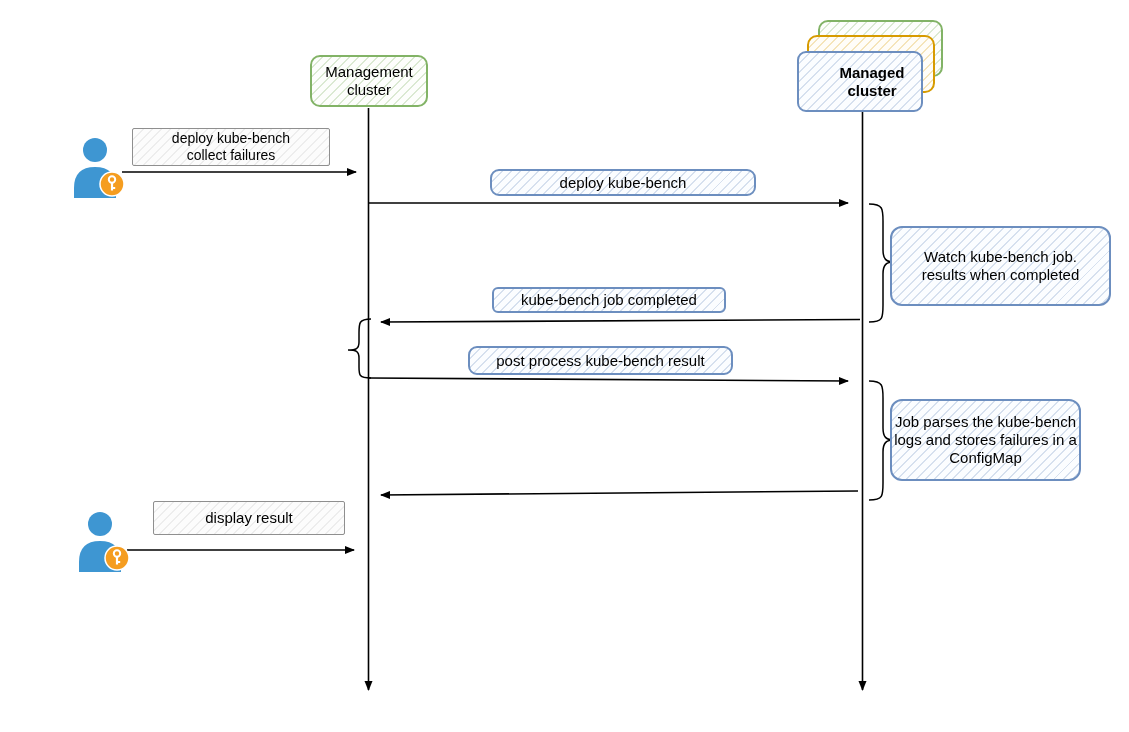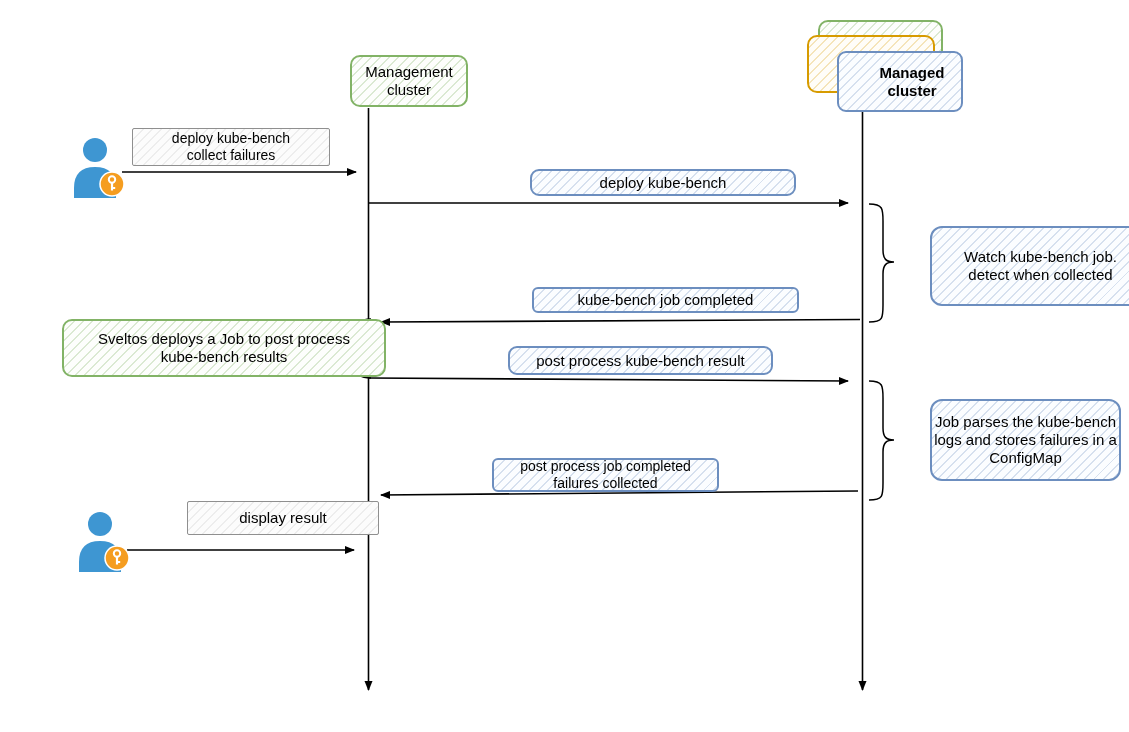--- a/index.html
+++ b/index.html
@@ -23,21 +23,21 @@
   }
   .blue{
     border:2px solid #6c8ebf;border-radius:9px;
     background:repeating-linear-gradient(135deg,rgba(108,142,191,.26) 0 1.4px,rgba(255,255,255,0) 1.4px 6.5px),#fbfdff;
   }
   .grey{
     border:1.5px solid #8f8f8f;border-radius:2px;
     background:repeating-linear-gradient(135deg,rgba(0,0,0,.06) 0 1.4px,rgba(255,255,255,0) 1.4px 6.5px),#fcfcfc;
   }
   .note{border-radius:12px;}
-  .f15{font-size:15px;margin-left:40px;}
+  .f15{font-size:15px;}
   .f14{font-size:14px;line-height:1.18;}
   .bold{font-weight:bold;}
   .actor{position:absolute;z-index:2;}
 </style>
 </head>
 <body>
 
 <div id="canvas">
 
   <svg id="wires" width="1129" height="732" viewBox="0 0 1129 732">
@@ -86,34 +86,30 @@
     <path d="M6,62 L6,52 Q6,31 27,31 Q48,31 48,52 L48,62 Z" fill="#3e96d2"></path>
     <circle cx="44" cy="48" r="12" fill="#f59d20" stroke="#fff" stroke-width="1.5"></circle>
     <circle cx="44" cy="43.5" r="3.2" fill="none" stroke="#fff" stroke-width="2"></circle>
     <line x1="44" y1="46.5" x2="44" y2="54.5" stroke="#fff" stroke-width="2.2"></line>
     <line x1="44" y1="52" x2="47.2" y2="52" stroke="#fff" stroke-width="2"></line>
   </svg>
 
   <div class="box grey f14" style="left:132px;top:128px;width:198px;height:38px;">deploy kube-bench
 collect failures</div>
 
-  <div class="box grey f15" style="left:147px;top:501px;width:192px;height:34px;">display result</div>
+  <div class="box grey f15" style="left:153px;top:501px;width:192px;height:34px;">display result</div>
 
   <div class="box blue f15" style="left:490px;top:169px;width:266px;height:27px;">deploy kube-bench</div>
 
-  <div class="box blue f15" style="left:492px;top:287px;width:267px;height:26px;border-radius:6px;">kube-bench job completed</div>
+  <div class="box blue f15" style="left:492px;top:287px;width:234px;height:26px;border-radius:6px;">kube-bench job completed</div>
 
   <div class="box blue f15" style="left:468px;top:346px;width:265px;height:29px;">post process kube-bench result</div>
 
-  <div class="box blue f14" style="left:492px;top:458px;width:227px;height:34px;border-radius:6px;">post process job completed
-failures collected</div>
 
   <div class="box blue note f15" style="left:890px;top:226px;width:221px;height:80px;">Watch kube-bench job.
-detect when collected</div>
+results when completed</div>
 
-  <div class="box green f15" style="left:22px;top:319px;width:324px;height:58px;">Sveltos deploys a Job to post process
-kube-bench results</div>
 
   <div class="box blue note f15" style="left:890px;top:399px;width:191px;height:82px;">Job parses the kube-bench
 logs and stores failures in a
 ConfigMap</div>
 
 </div>
 
 </body></html>

